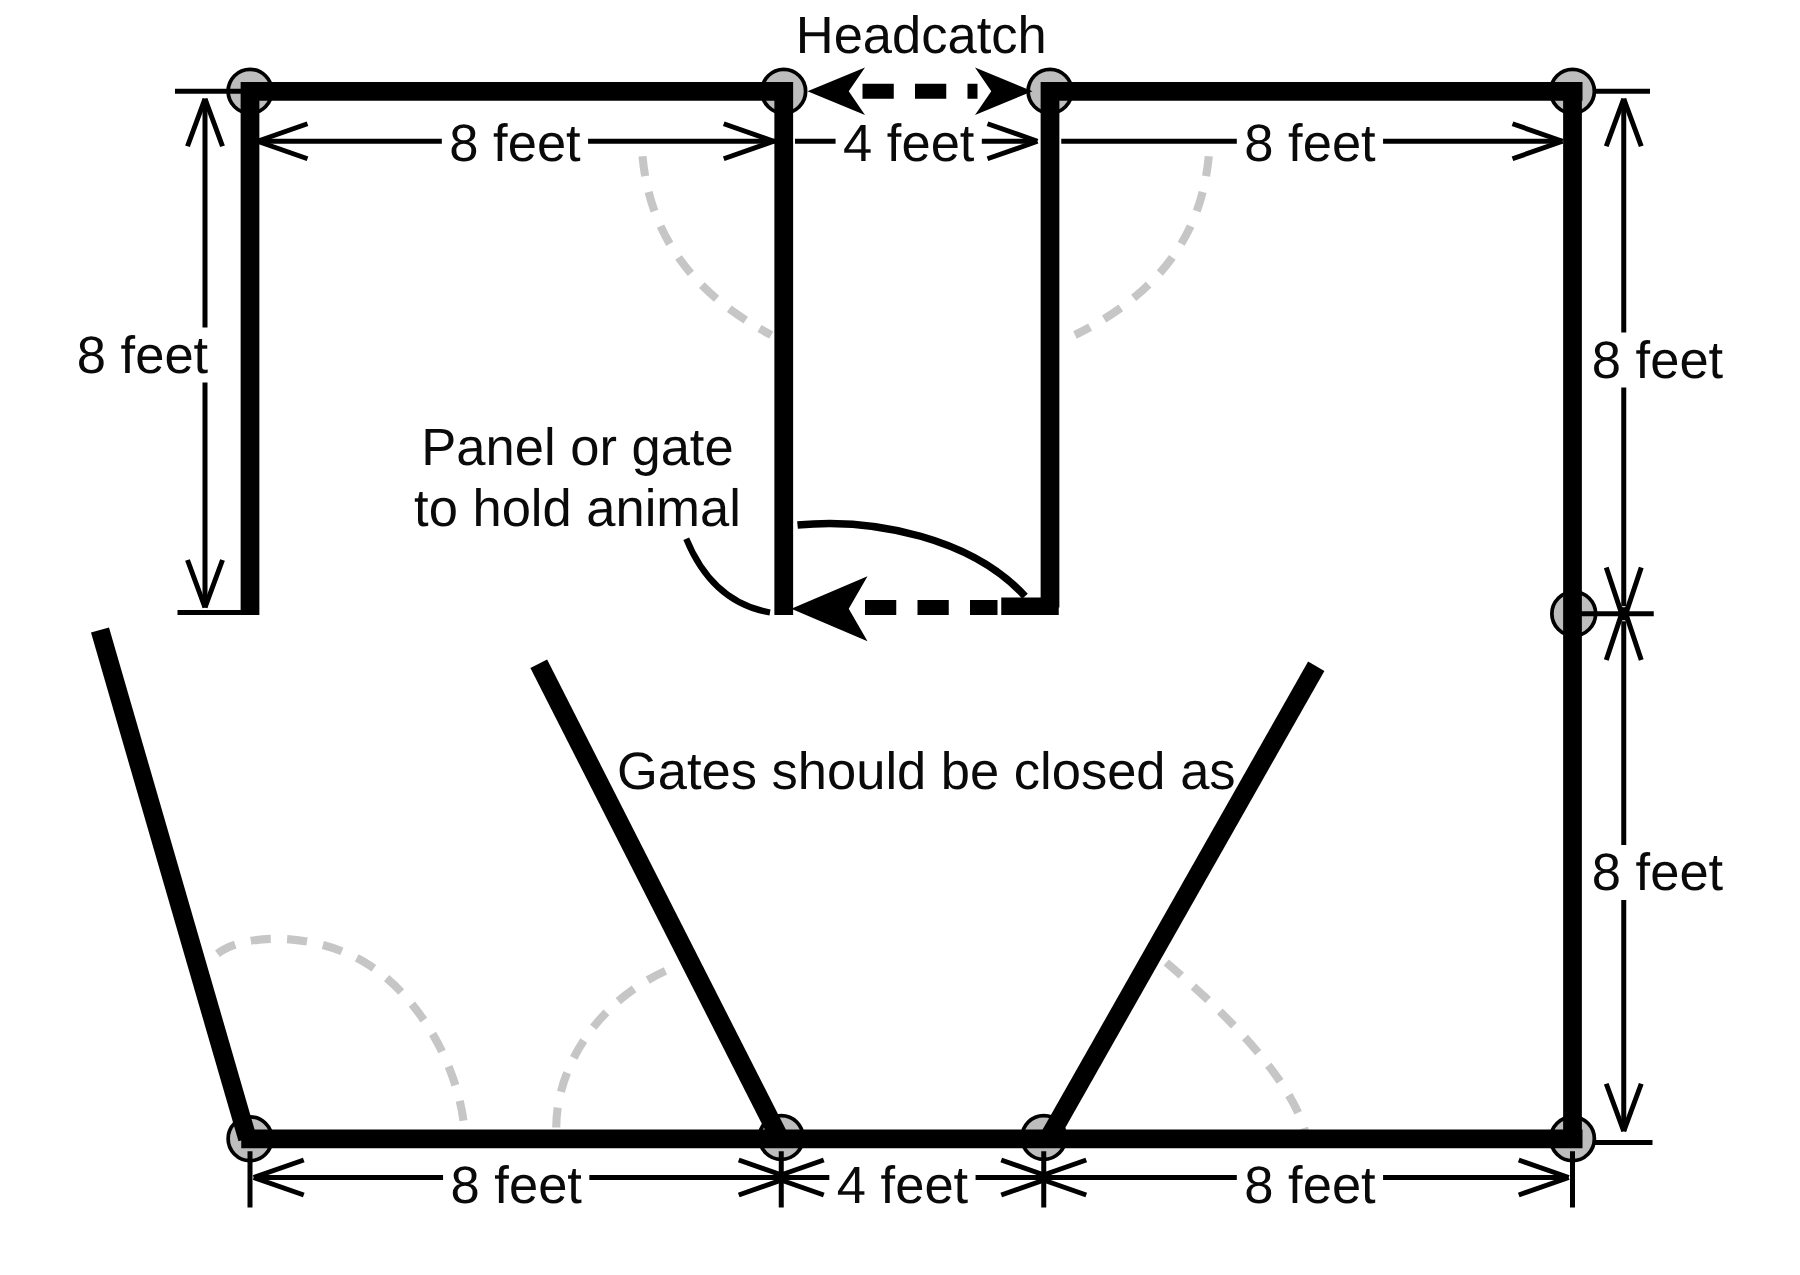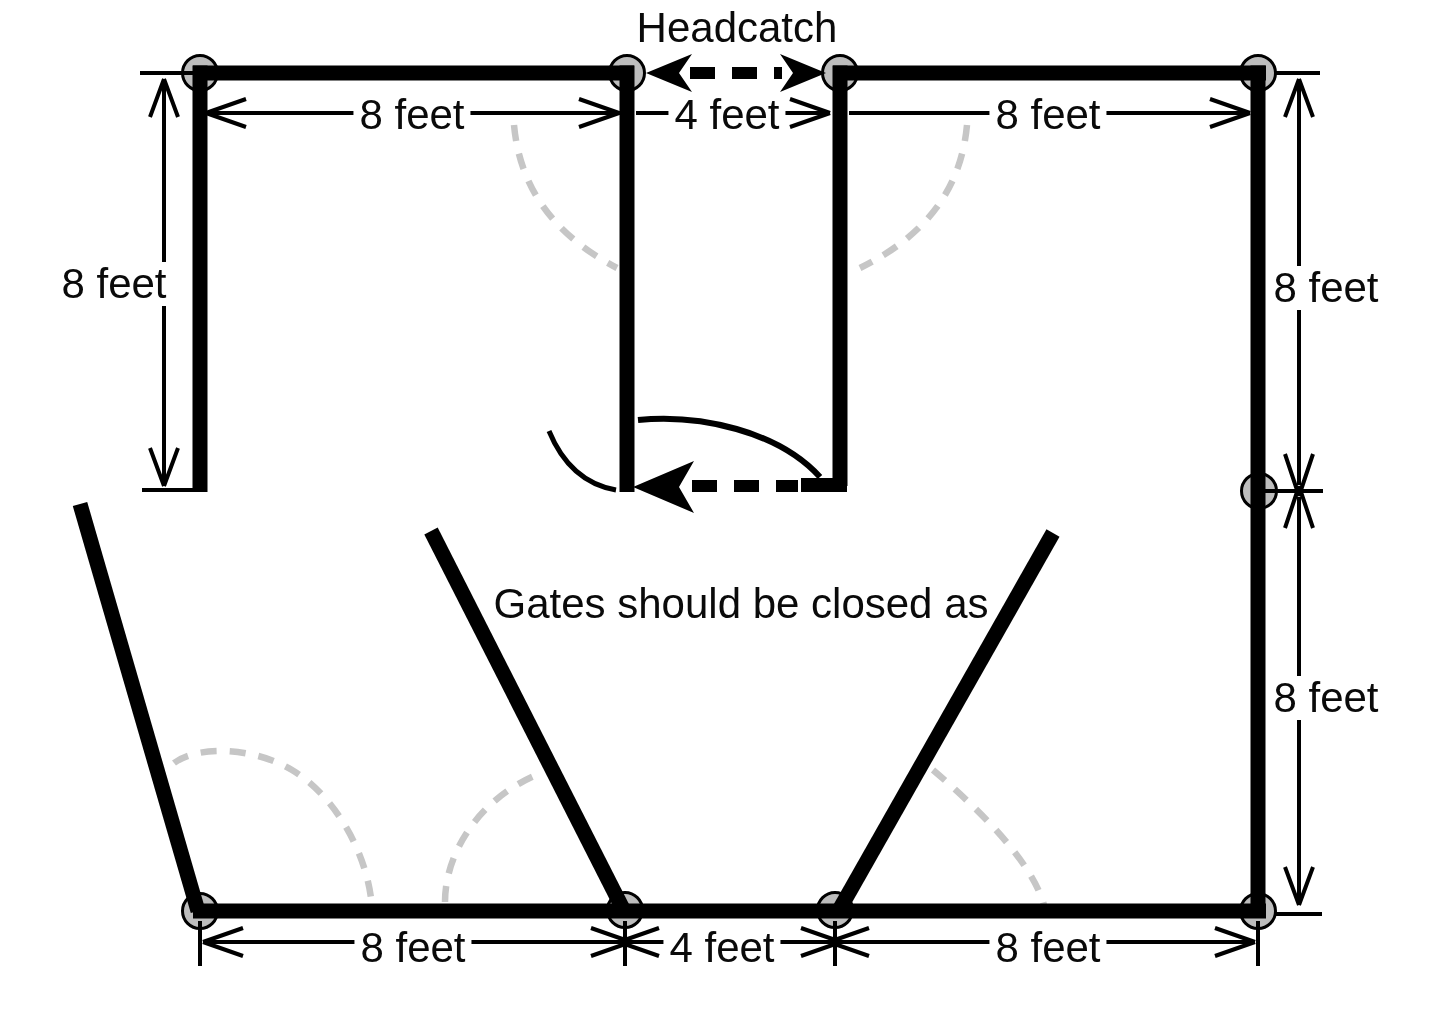--- a/index.html
+++ b/index.html
@@ -147,22 +147,26 @@
   <div class="lbl" style="left:737px;top:28px;">Headcatch</div>
 
   <div class="lbl bg" style="left:412px;top:115px;">8 feet</div>
   <div class="lbl bg" style="left:727px;top:115px;">4 feet</div>
   <div class="lbl bg" style="left:1048px;top:115px;">8 feet</div>
 
   <div class="lbl bg" style="left:114px;top:284px;">8 feet</div>
   <div class="lbl bg" style="left:1326px;top:288px;">8 feet</div>
   <div class="lbl bg" style="left:1326px;top:698px;">8 feet</div>
 
+  <div class="note" style="left:462px;top:382px;">
+    <div>Panel or gate</div>
+    <div>to hold animal</div>
+  </div>
 
-  <div class="note" style="left:741px;top:604px;">
+  <div class="note" style="left:741px;top:617px;">
     <div>Gates should be closed as</div>
   </div>
 
   <div class="lbl bg" style="left:413px;top:948px;">8 feet</div>
   <div class="lbl bg" style="left:722px;top:948px;">4 feet</div>
   <div class="lbl bg" style="left:1048px;top:948px;">8 feet</div>
 
 </div>
 
 </body></html>

